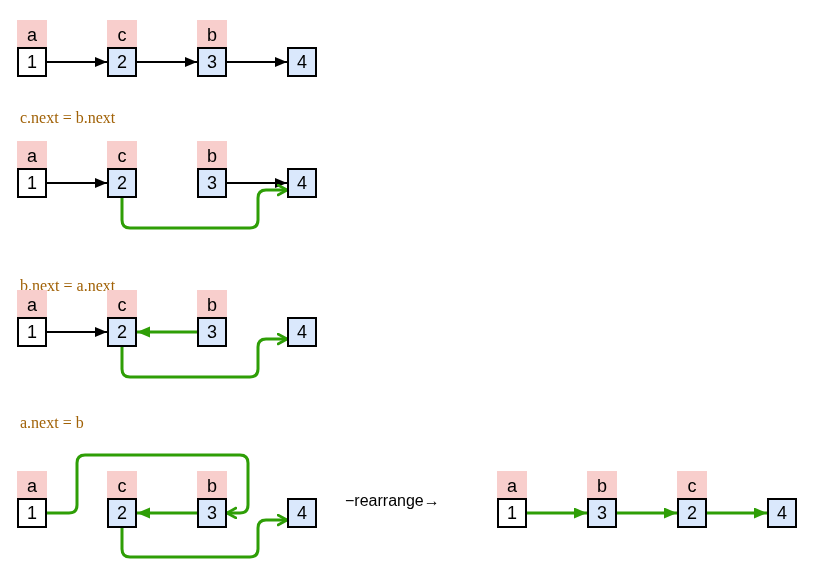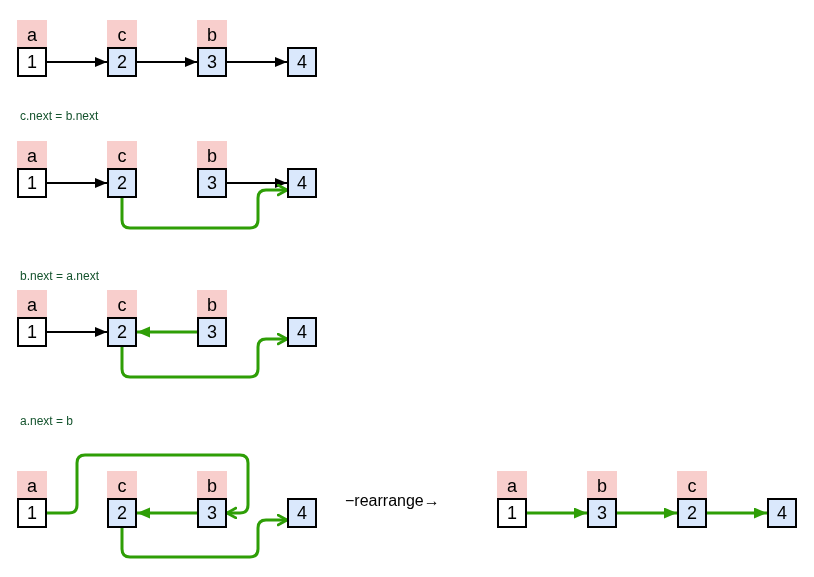--- a/index.html
+++ b/index.html
@@ -6,22 +6,22 @@
   .canvas{position:relative;width:814px;height:577px;background:#ffffff;overflow:hidden;
           font-family:"Liberation Sans",sans-serif;}
   .arrows{position:absolute;left:0;top:0;width:814px;height:577px;}
   .node{position:absolute;width:30px;height:30px;box-sizing:border-box;border:2px solid #000;
         background:#dae8fc;display:flex;align-items:center;justify-content:center;
         font-size:18px;color:#000;}
   .node.white{background:#ffffff;}
   .tag{position:absolute;width:30px;height:27px;box-sizing:border-box;background:#f8cecc;
        display:flex;align-items:center;justify-content:center;padding-top:3px;
        font-size:18px;color:#000;}
-  .code{position:absolute;font-family:Liberation Sans, sans-serif;font-size:12px;
-        color:#14532d;white-space:pre;}
+  .code{position:absolute;font-family:Liberation Serif, serif;font-size:16px;
+        color:#a16207;white-space:pre;}
   .rearrange{position:absolute;font-size:16px;color:#000;letter-spacing:0px;}
 </style>
 </head>
 <body>
 
 <div class="canvas">
 
   <svg class="arrows" viewBox="0 0 814 577">
     <defs>
       <marker id="mb" markerUnits="userSpaceOnUse" markerWidth="14" markerHeight="12" refX="12" refY="5" orient="auto">
@@ -66,21 +66,21 @@
 
   <div class="code" style="left:20px;top:109px">c.next = b.next</div>
   <div class="tag" style="left:17px;top:141px">a</div>
   <div class="tag" style="left:107px;top:141px">c</div>
   <div class="tag" style="left:197px;top:141px">b</div>
   <div class="node white" style="left:17px;top:168px">1</div>
   <div class="node" style="left:107px;top:168px">2</div>
   <div class="node" style="left:197px;top:168px">3</div>
   <div class="node" style="left:287px;top:168px">4</div>
 
-  <div class="code" style="left:20px;top:269px">b.next = a.next</div>
+  <div class="code" style="left:20px;top:277px">b.next = a.next</div>
   <div class="tag" style="left:17px;top:290px">a</div>
   <div class="tag" style="left:107px;top:290px">c</div>
   <div class="tag" style="left:197px;top:290px">b</div>
   <div class="node white" style="left:17px;top:317px">1</div>
   <div class="node" style="left:107px;top:317px">2</div>
   <div class="node" style="left:197px;top:317px">3</div>
   <div class="node" style="left:287px;top:317px">4</div>
 
   <div class="code" style="left:20px;top:414px">a.next = b</div>
   <div class="tag" style="left:17px;top:471px">a</div>

